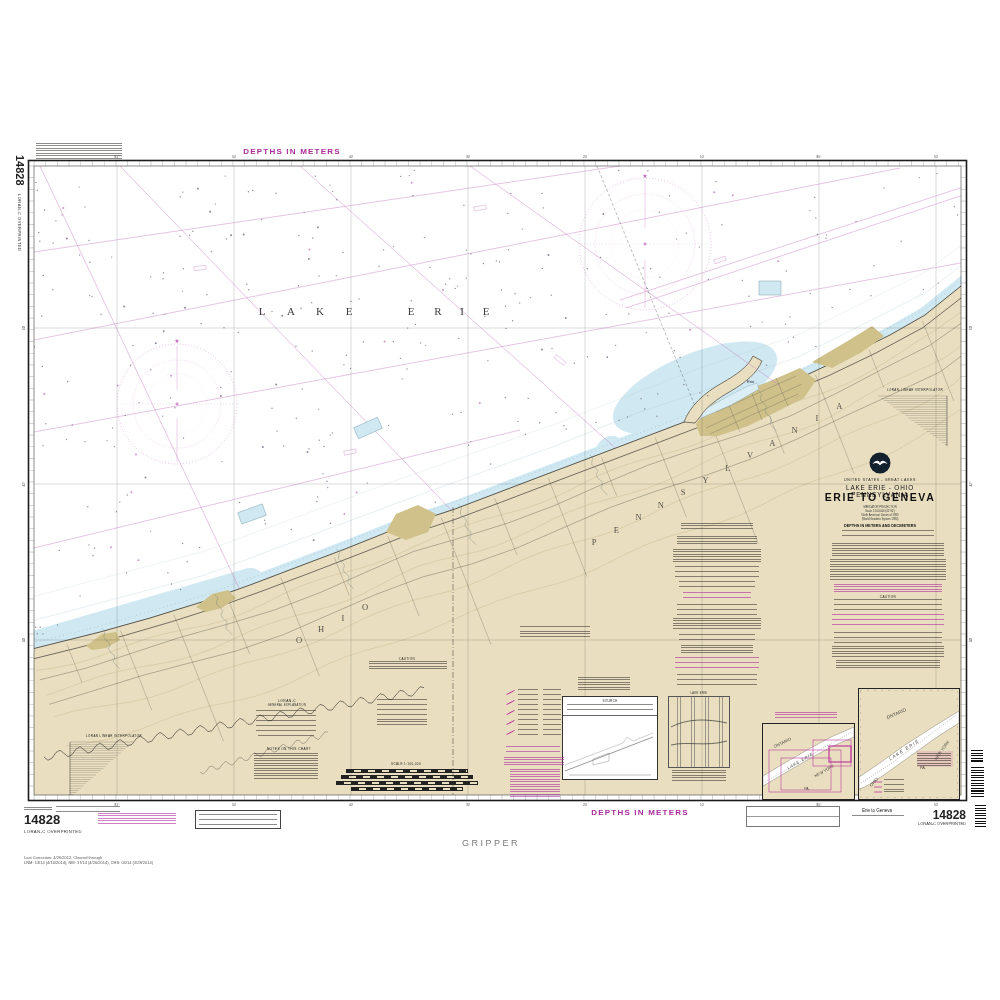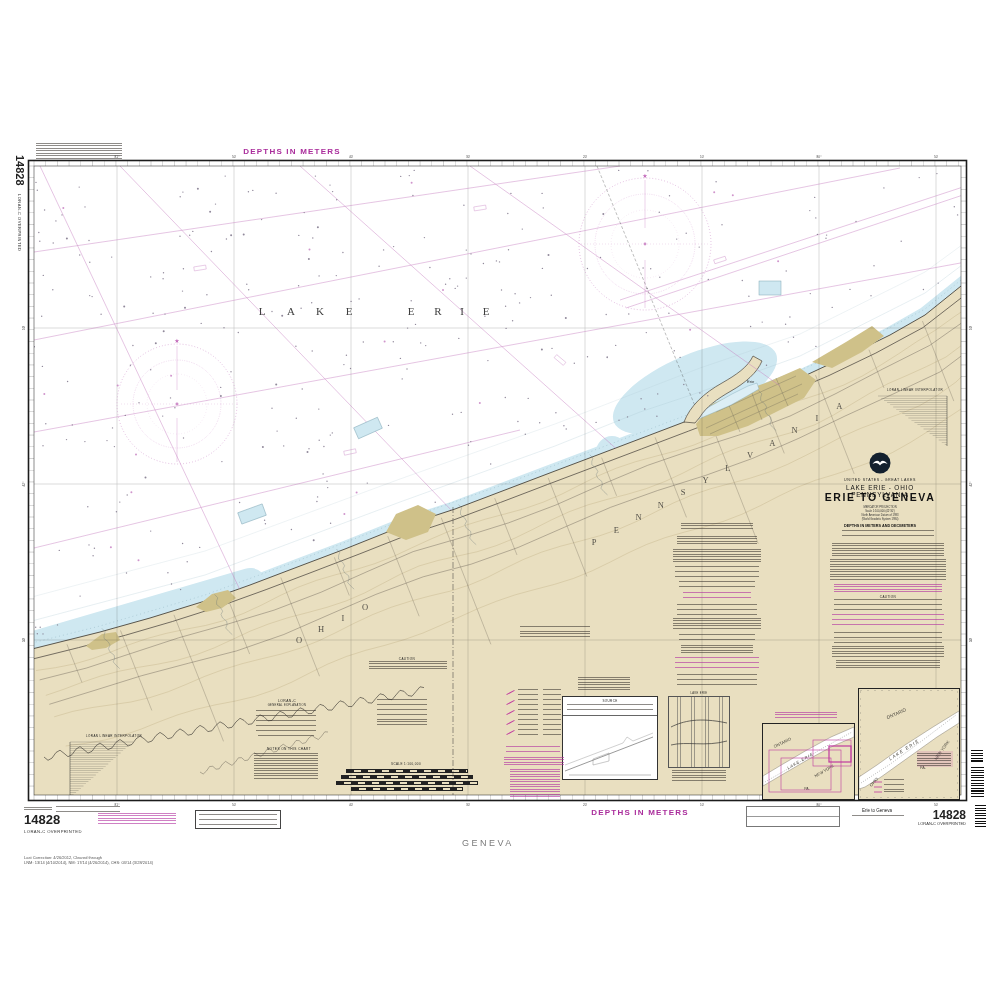--- a/index.html
+++ b/index.html
@@ -818,21 +818,21 @@
 
 <div class="abs" style="left:26px;top:155px;font-size:11px;font-weight:bold;transform:rotate(90deg);transform-origin:left top">14828</div>
 <div class="abs" style="left:22px;top:194px;font-size:4px;color:#333;letter-spacing:.5px;transform:rotate(90deg);transform-origin:left top;white-space:nowrap">LORAN-C OVERPRINTED</div>
 
 <div class="abs mag ctr" style="left:640px;top:808px;font-size:8px;font-weight:bold;letter-spacing:1.2px">DEPTHS IN METERS</div>
 <div class="abs" style="left:24px;top:812px;font-size:13px;font-weight:bold">14828</div>
 <div class="abs" style="left:24px;top:829px;font-size:4.2px;color:#333;letter-spacing:.4px">LORAN-C OVERPRINTED</div>
 <div class="abs" style="left:928px;top:808px;width:38px;text-align:right;font-size:12px;font-weight:bold">14828</div>
 <div class="abs" style="left:916px;top:821px;width:50px;text-align:right;font-size:4px;color:#333">LORAN-C OVERPRINTED</div>
 <div class="abs ctr" style="left:877px;top:808px;font-size:4.5px;color:#222">Erie to Geneva</div>
-<div class="abs" style="left:462px;top:838px;font-size:9px;color:#7a7a7a;letter-spacing:2.5px">GENEVA</div>
+<div class="abs" style="left:462px;top:838px;font-size:9px;color:#7a7a7a;letter-spacing:2.5px">GRIPPER</div>
 <div class="abs" style="left:24px;top:855px;font-size:4px;color:#555;line-height:1.3">
   <div>Last Correction: 4/26/2012,  Cleared through</div>
   <div>LNM: 13/14 (4/10/2014),  NM: 17/14 (4/26/2014),  CHS: 03/14 (3/28/2014)</div>
 </div>
 
 <div class="abs" style="left:195px;top:810px;width:84px;height:17px;border:.5px solid #444">
   <div class="tx" style="left:3px;top:2.5px;width:78px;height:12px"></div>
 </div>
 <div class="abs" style="left:746px;top:806px;width:92px;height:19px;border:.5px solid #777;
             background:repeating-linear-gradient(90deg,transparent 0 3.6px,#999 3.6px 4px),linear-gradient(#fff 0 0);">

